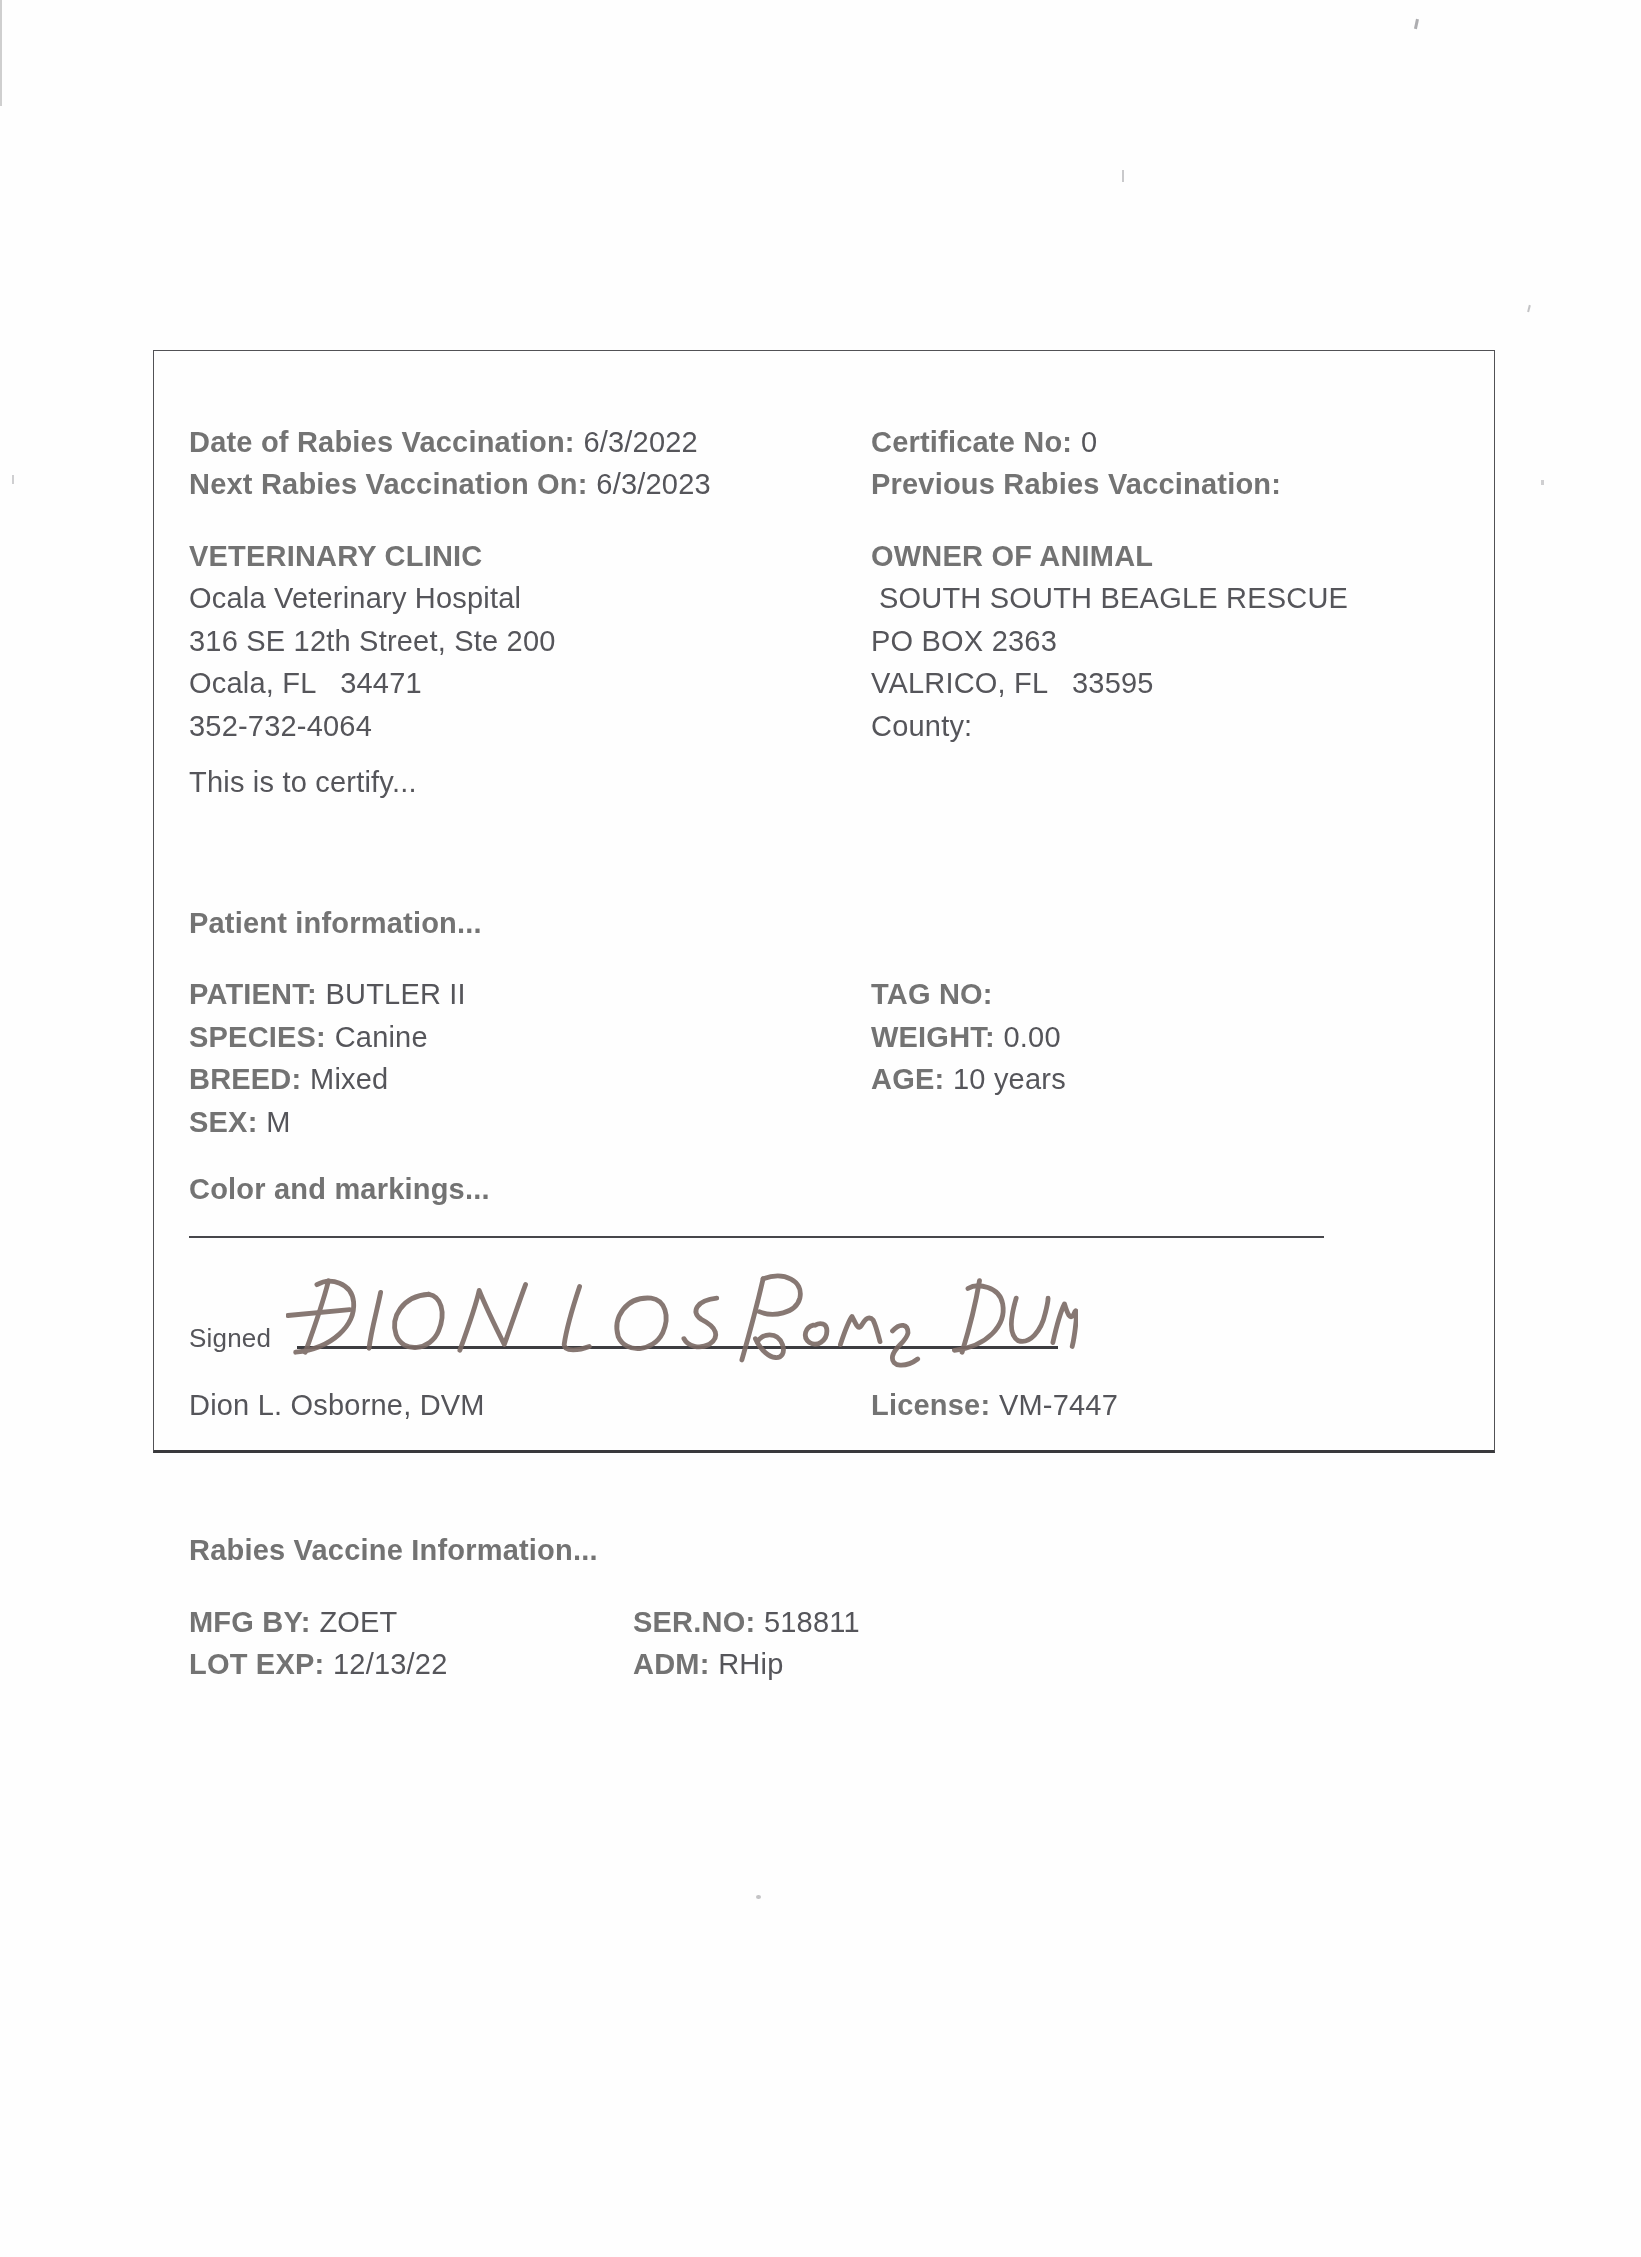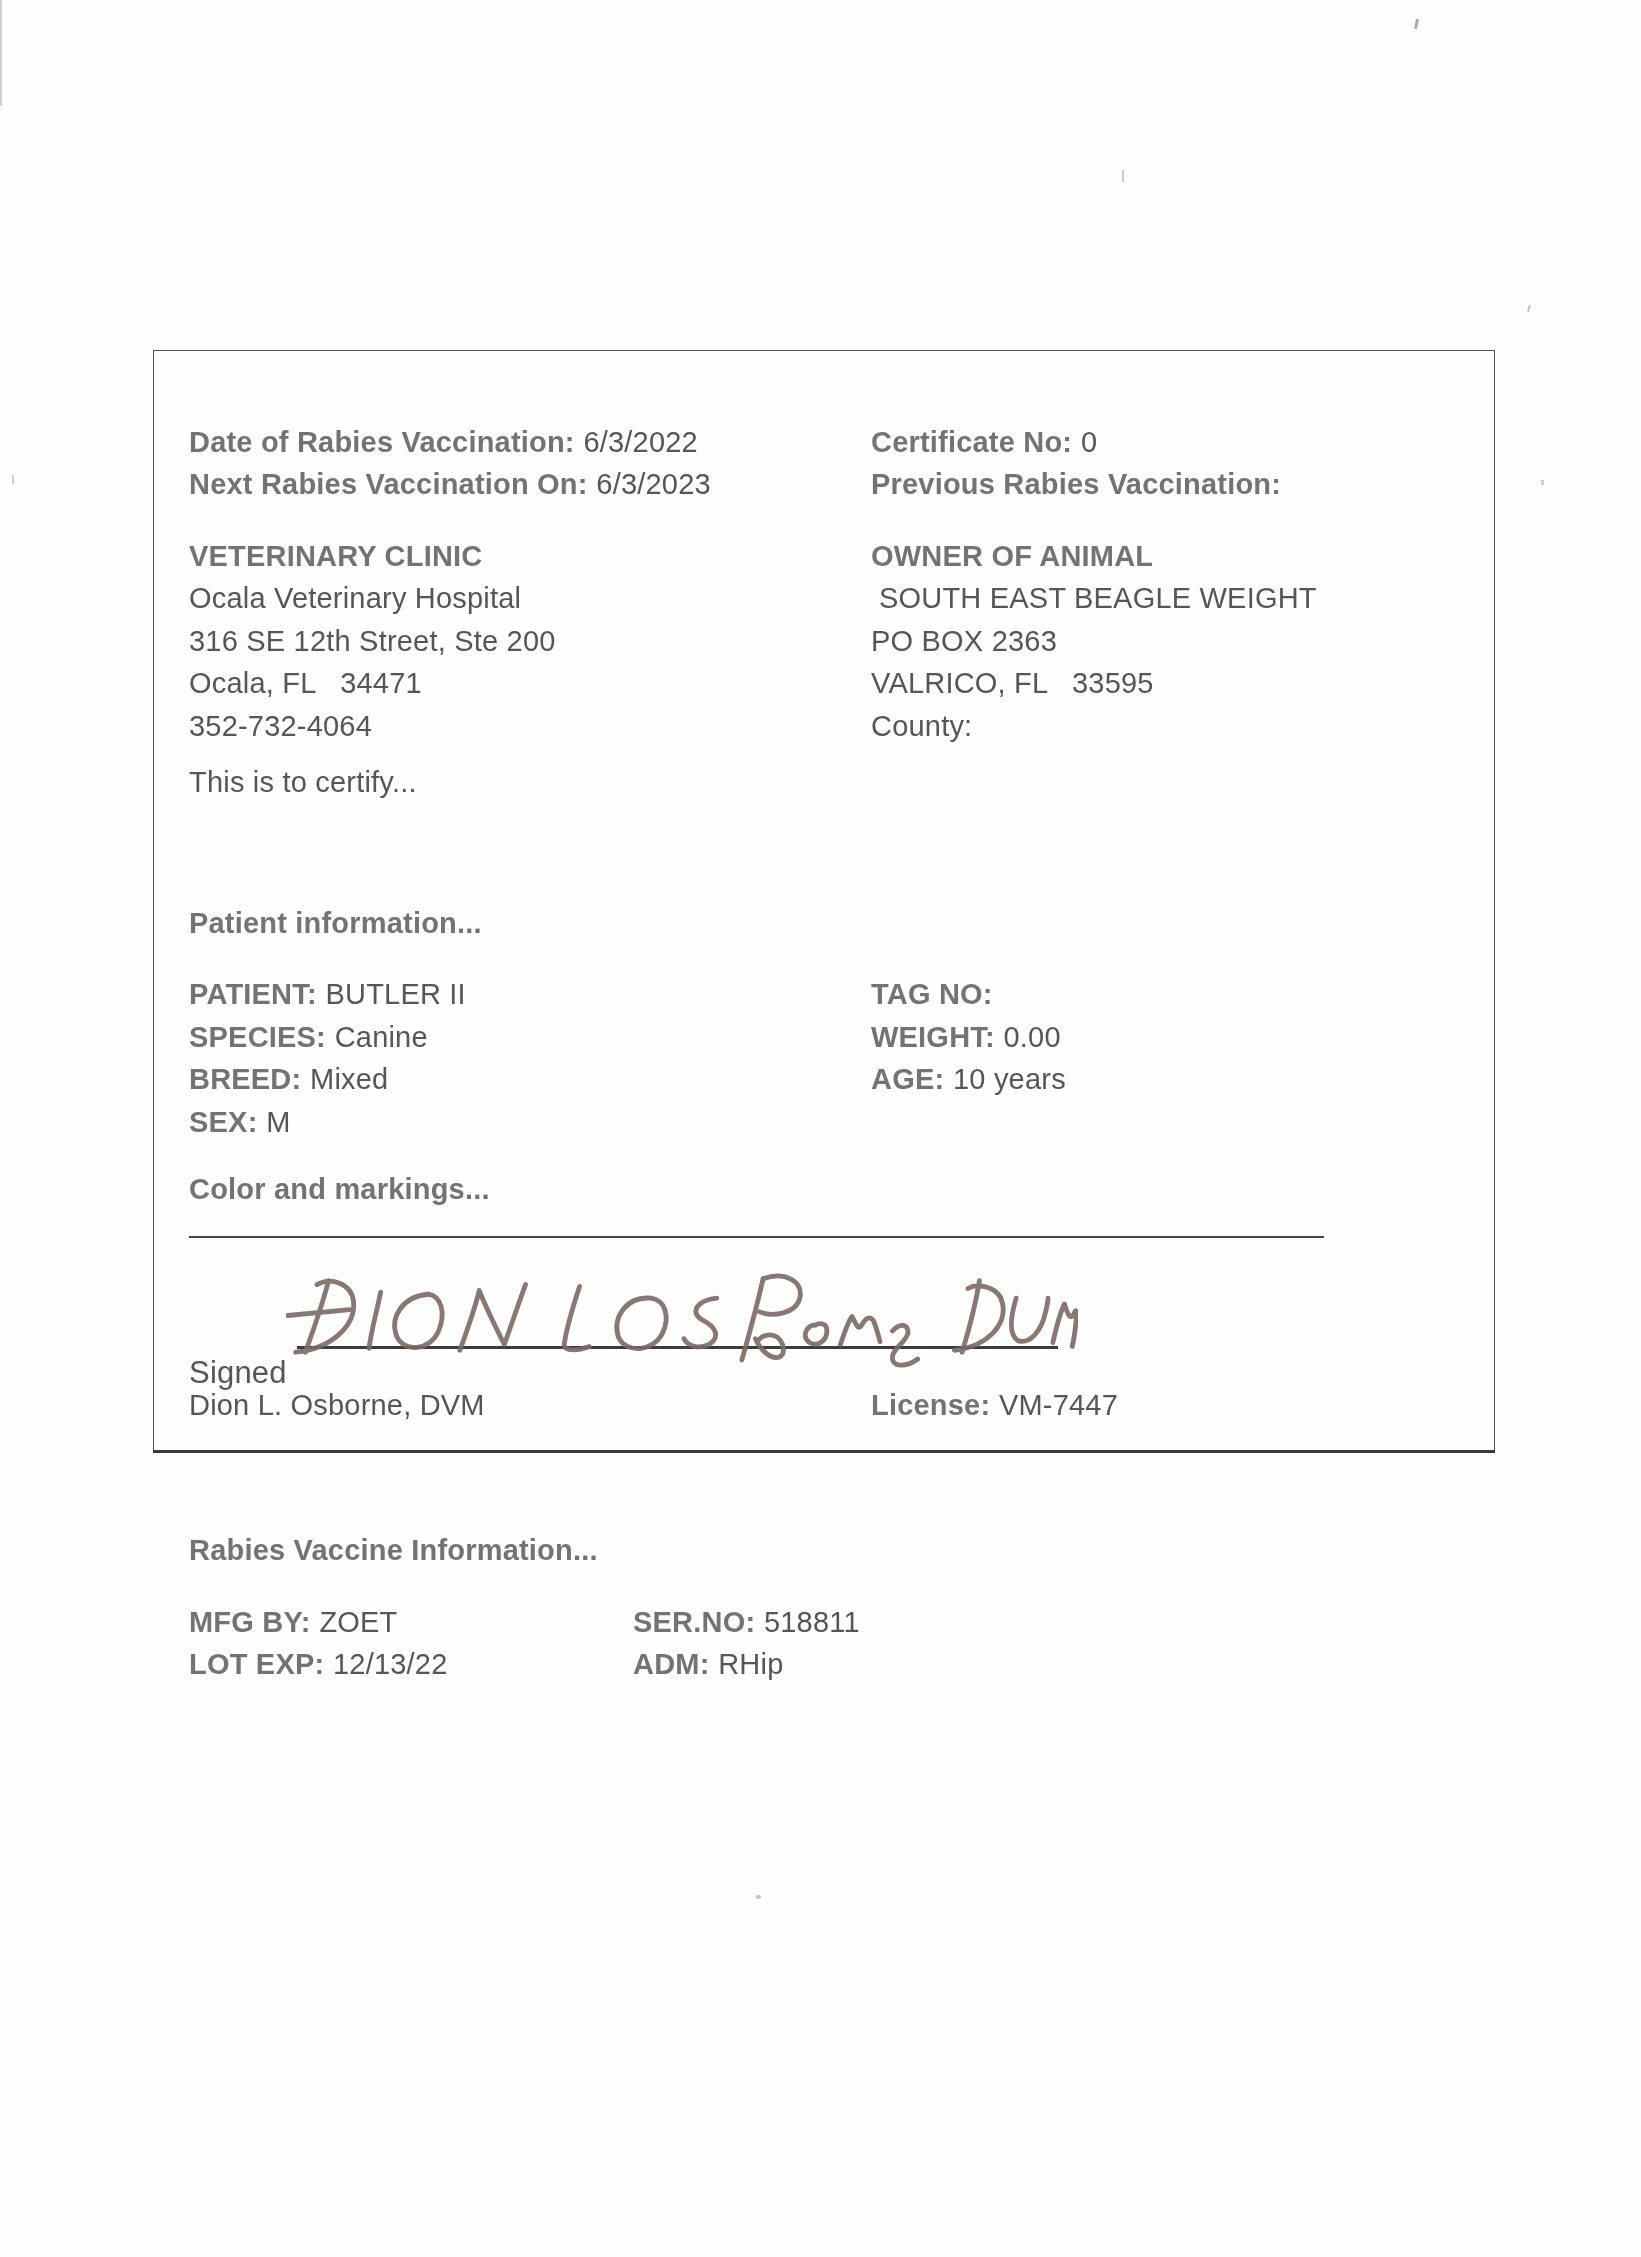--- a/index.html
+++ b/index.html
@@ -23,21 +23,21 @@
   
   .cert-box{
     position:absolute;left:153px;top:350px;width:1342px;height:1103px;box-sizing:border-box;
     border:1.9px solid #515155;border-bottom:3.9px solid #39393c;
   }
   
   .t{position:absolute;font-size:29px;line-height:35px;color:#55555a;letter-spacing:0.2px;}
   .t span{white-space:pre;}
   .b{font-weight:700;color:#737373;}
   .v{margin-left:8.7px;}
-  .small{font-size:31px;margin-top:34px;}
+  .small{font-size:26px;}
   .rule{position:absolute;background:#47474b;height:1.9px;}
   .sigline{position:absolute;background:#3c3c40;height:2.9px;}
   .sig-svg{position:absolute;left:286px;top:1271px;width:792px;height:118px;}
   .speck{position:absolute;background:#8a8a8e;}
 </style>
 </head>
 <body>
 
 <div class="page">
 
@@ -70,21 +70,21 @@
     <span>Ocala, FL   34471</span>
   </div>
   <div class="t" style="left:189px;top:709px;">
     <span>352-732-4064</span>
   </div>
 
   <div class="t" style="left:871px;top:539px;">
     <span class="b">OWNER OF ANIMAL</span>
   </div>
   <div class="t" style="left:879px;top:581px;">
-    <span>SOUTH EAST BEAGLE WEIGHT</span>
+    <span>SOUTH SOUTH BEAGLE RESCUE</span>
   </div>
   <div class="t" style="left:871px;top:624px;">
     <span>PO BOX 2363</span>
   </div>
   <div class="t" style="left:871px;top:666px;">
     <span>VALRICO, FL   33595</span>
   </div>
   <div class="t" style="left:871px;top:709px;">
     <span>County:</span>
   </div>

